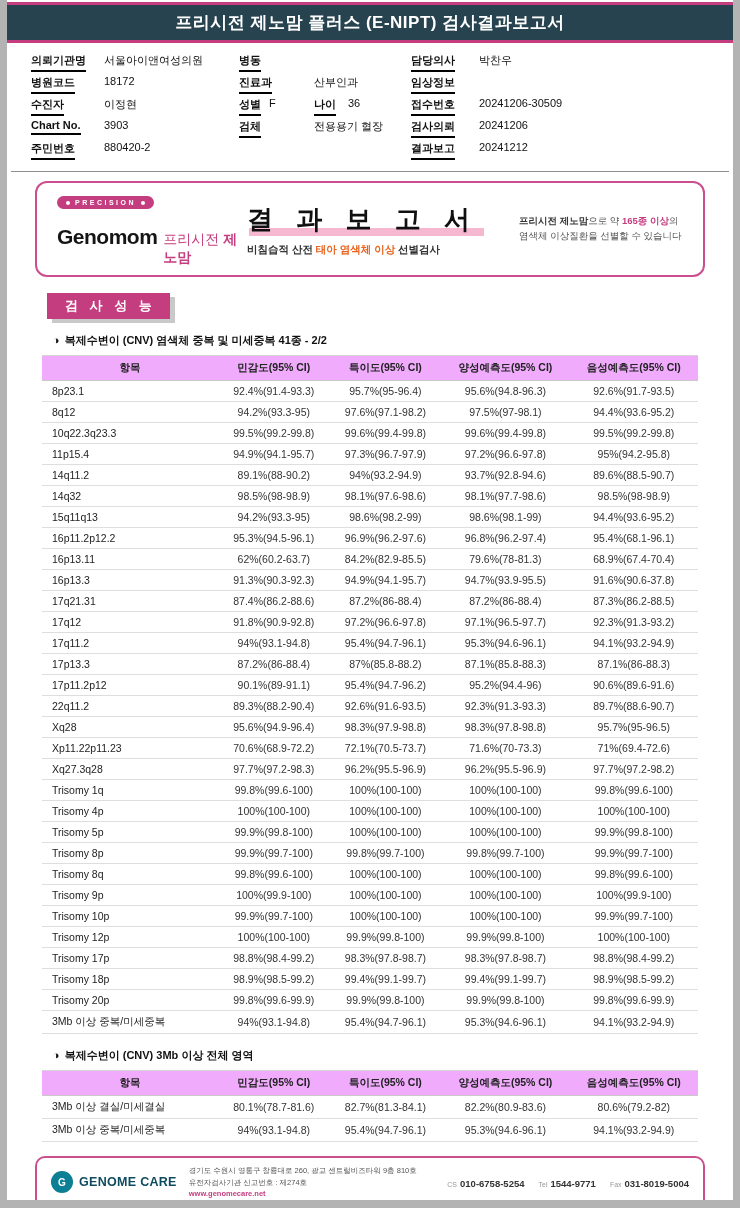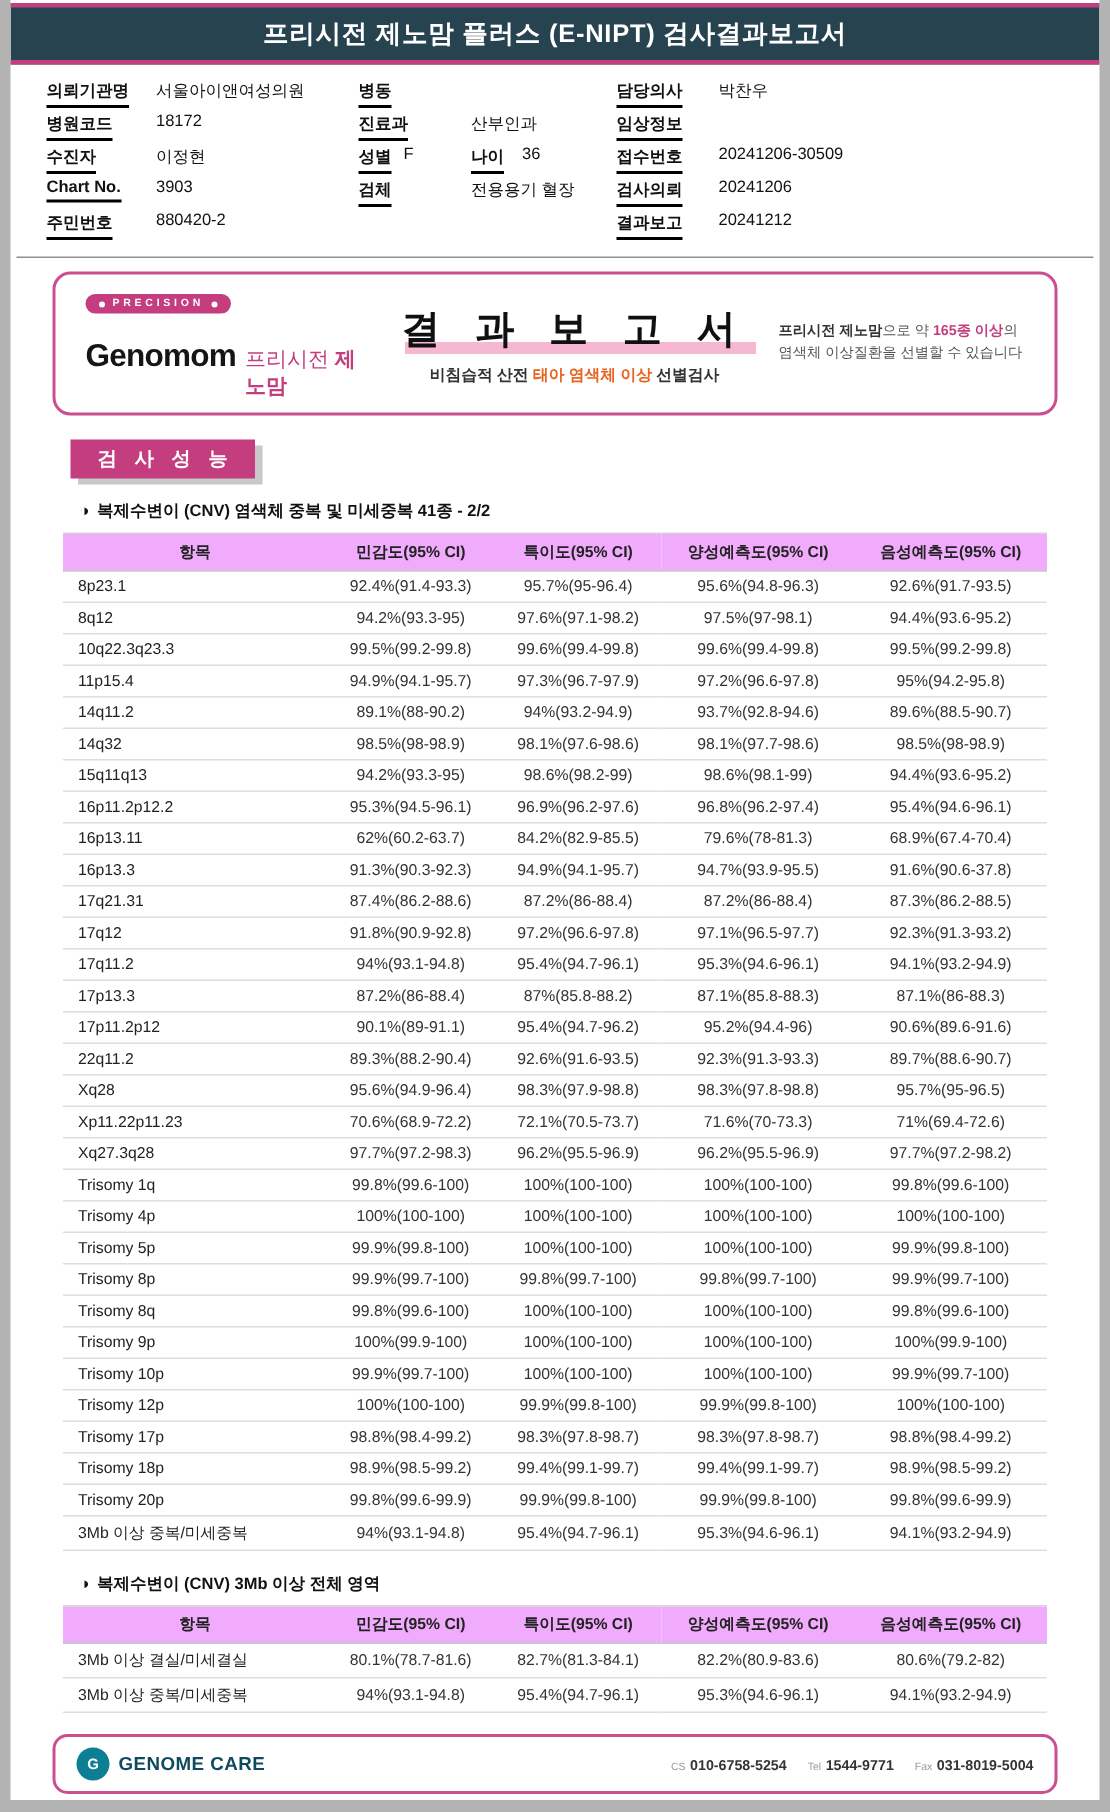--- a/index.html
+++ b/index.html
@@ -41,21 +41,21 @@
   .precision-pill{
     display:inline-flex;align-items:center;gap:5px;background:var(--accent);
     color:#fff;border-radius:9px;font-size:7px;font-weight:bold;
     letter-spacing:2.5px;padding:3px 9px;
   }
   .pill-dot{width:4px;height:4px;border-radius:50%;background:#fff;flex:none;}
   .brand-row{margin-top:4px;display:flex;align-items:baseline;gap:6px;}
   .brand-en{font-size:21px;font-weight:800;color:#151515;letter-spacing:-.5px;margin-top:12px;}
   .brand-kr{font-size:14px;color:var(--accent);}
   .brand-kr b{font-weight:800;}
-  .center-block{flex:1;text-align:center;}
+  .center-block{flex:1;}
   .result-title{
     display:inline-block;position:relative;font-size:26px;font-weight:800;
     letter-spacing:8px;color:#101010;z-index:0;
   }
   .result-title::after{
     content:"";position:absolute;left:2px;right:-6px;bottom:1px;height:8px;
     background:#f6b8d0;z-index:-1;
   }
   .result-subtitle{margin-top:6px;font-size:10.5px;color:#333;font-weight:bold;}
   .sub-accent{color:#e8641f;}
@@ -267,21 +267,21 @@
           <td>94.2%(93.3-95)</td>
           <td>98.6%(98.2-99)</td>
           <td>98.6%(98.1-99)</td>
           <td>94.4%(93.6-95.2)</td>
         </tr>
         <tr>
           <td>16p11.2p12.2</td>
           <td>95.3%(94.5-96.1)</td>
           <td>96.9%(96.2-97.6)</td>
           <td>96.8%(96.2-97.4)</td>
-          <td>95.4%(94.6-96.1)</td>
+          <td>95.4%(68.1-96.1)</td>
         </tr>
         <tr>
           <td>16p13.11</td>
           <td>62%(60.2-63.7)</td>
           <td>84.2%(82.9-85.5)</td>
           <td>79.6%(78-81.3)</td>
           <td>68.9%(67.4-70.4)</td>
         </tr>
         <tr>
           <td>16p13.3</td>
@@ -470,20 +470,25 @@
           <td>94.1%(93.2-94.9)</td>
         </tr>
       </tbody>
   </table>
 
   <div class="footer-box">
     <div class="gc-logo">
       <span class="gc-circle">G</span>
       <span class="gc-name">GENOME CARE</span>
     </div>
+    <div class="addr">
+      <div>경기도 수원시 영통구 창룡대로 260, 광교 센트럴비즈타워 9층 810호</div>
+      <div>유전자검사기관 신고번호 : 제274호</div>
+      <a class="web" href="#">www.genomecare.net</a>
+    </div>
     <div class="contacts">
       <span class="contact"><span class="clbl">CS</span><span class="cval">010-6758-5254</span></span>
       <span class="contact"><span class="clbl">Tel</span><span class="cval">1544-9771</span></span>
       <span class="contact"><span class="clbl">Fax</span><span class="cval">031-8019-5004</span></span>
     </div>
   </div>
 
 </div>
 
 </body></html>

